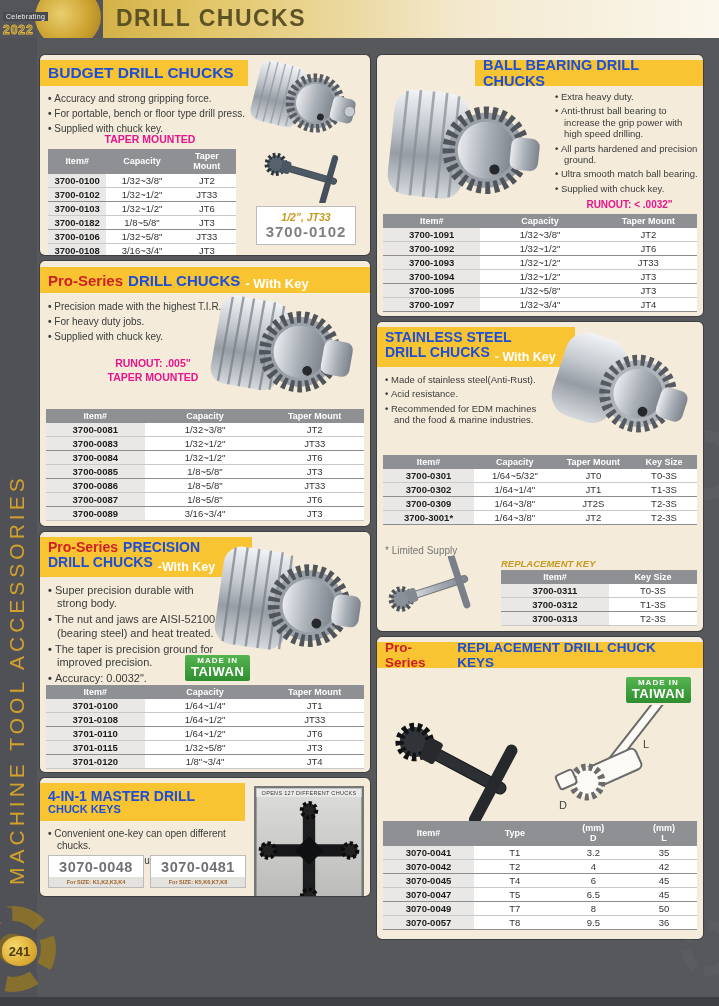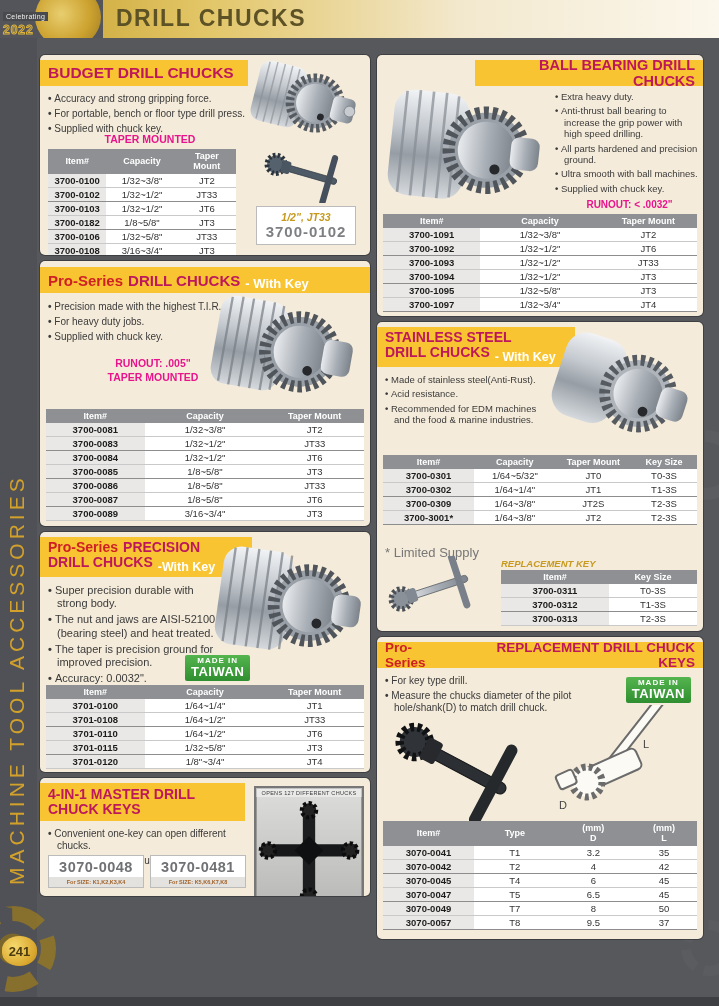--- a/index.html
+++ b/index.html
@@ -36,21 +36,21 @@
 
   
   .col { position:absolute; top:55px; display:flex; flex-direction:column; }
   .col-left  { left:40px;  width:330px; gap:6px; }
   .col-right { left:377px; width:326px; gap:6px; }
   .card { position:relative; background:#f4ebda; border-radius:5px; box-shadow:0 0 0 1px rgba(0,0,0,.28);
     overflow:hidden; }
   .banner { position:absolute; background:#f8c431; display:flex; align-items:center; gap:5px; padding:0 8px; }
   .banner-col { flex-direction:column; align-items:flex-start; justify-content:center; gap:0; }
   .banner-line { display:flex; gap:5px; line-height:1.05; }
-  .t-dark { color:#be185d; font-weight:bold;text-align:right; }
+  .t-dark { color:#1d4ed8; font-weight:bold; }
   .t-red  { color:#cf2026; font-weight:bold; }
   .t-white{ color:#ffffff; font-weight:bold;margin-top:6px; }
 
   ul.bullets { position:absolute; list-style:none; color:#3b3b3b; }
   ul.bullets li { padding-left:9px; text-indent:-9px; margin-bottom:3px; line-height:1.2; }
   ul.bullets li::before { content:"• "; font-weight:bold; }
 
   .note-magenta { position:absolute; color:#e8148c; font-weight:bold; text-align:center; line-height:1.3; }
 
   
@@ -67,21 +67,21 @@
 
   
   .callout { position:absolute; background:#fff; border:1px solid #bbb; text-align:center; padding:4px 2px; }
   .callout .spec { color:#c79a1f; font-style:italic; font-weight:bold; font-size:10.5px; }
   .callout .item { color:#7d7f82; font-weight:bold; font-size:15px; letter-spacing:1px; }
   .badge-taiwan { position:absolute; background:linear-gradient(180deg,#54b44e,#2f8f30); color:#fff;
     text-align:center; padding:2px 6px; line-height:1.05; border-radius:2px; }
   .badge-taiwan .l1 { font-size:8px; font-weight:bold; letter-spacing:1px; }
   .badge-taiwan .l2 { font-size:13px; font-weight:bold; letter-spacing:.5px; }
   .gold-label { position:absolute; color:#c79a1f; font-style:italic; font-weight:bold; font-size:9.5px; }
-  .footnote { position:absolute; font-size:13px; color:#777;text-align:center; }
+  .footnote { position:absolute; font-size:10px; color:#777;text-align:center; }
 
   .item-box { position:absolute; background:#fff; border:1px solid #bbb; text-align:center; padding-top:3px; }
   .item-box .num { font-size:14.5px; font-weight:bold; color:#6f7174; letter-spacing:.5px; }
   .item-box .note { margin-top:2px; background:#e4e2de; font-size:5.5px; color:#a0622a; padding:2px 0; font-weight:bold; }
 
   .photo { position:absolute; }
   .photo svg { width:100%; height:100%; }
   .photo-4in1 { position:absolute; background:linear-gradient(180deg,#dddddb,#b7b7b5); border:2px solid #777;
     box-shadow:inset 0 0 0 1px #999; display:flex; flex-direction:column; }
   .photo-4in1 .cap { font-size:5.5px; color:#3a3a3a; text-align:center; padding:2px 0 1px;
@@ -376,21 +376,21 @@
         </tbody>
       </table>
   </section>
 
   <section class="card" style="height:118px">
     <div class="banner banner-col" style="top:5px;left:0;width:205px;height:38px">
       <div class="banner-line">
           <span class="t-dark" style="font-size:14px">4-IN-1 MASTER DRILL</span>
         </div>
       <div class="banner-line">
-          <span class="t-dark" style="font-size:14px">CHUCK KEYS</span>
+          <span class="t-dark" style="font-size:11px">CHUCK KEYS</span>
         </div>
     </div>
     <ul class="bullets" style="top:50px;left:8px;width:190px;font-size:10px">
         <li>Convenient one-key can open different chucks.</li>
         <li>Fits most popular chucks.</li>
       </ul>
     <div class="item-box" style="left:8px;bottom:8px;width:96px">
       <div class="num">3070-0048</div>
       <div class="note">For SIZE: K1,K2,K3,K4</div>
     </div>
@@ -434,21 +434,21 @@
         <circle cx="96" cy="60" r="28" fill="url(#metalH)"></circle>
         <rect x="120" y="44" width="28" height="32" rx="8" fill="url(#metalH)"></rect>
         <circle cx="106" cy="78" r="5" fill="#26282b"></circle>
           </g>
         </svg>
     </div>
     <ul class="bullets" style="top:36px;left:178px;width:145px;font-size:9.5px">
         <li>Extra heavy duty.</li>
         <li>Anti-thrust ball bearing to increase the grip power with high speed drilling.</li>
         <li>All parts hardened and precision ground.</li>
-        <li>Ultra smooth with ball machines.</li>
+        <li>Ultra smooth match ball bearing.</li>
         <li>Supplied with chuck key.</li>
       </ul>
     <div class="note-magenta" style="top:143px;left:185px;width:135px;font-size:10px">RUNOUT: &lt; .0032"</div>
     <table class="tbl w3" style="top:159px;left:6px;width:314px">
         <thead>
           <tr>
             <th>Item#</th>
             <th>Capacity</th>
             <th>Taper Mount</th>
           </tr>
@@ -584,24 +584,20 @@
           </tr>
         </tbody>
       </table>
   </section>
 
   <section class="card" style="height:302px">
     <div class="banner" style="top:5px;left:0;width:326px;height:26px">
       <span class="t-red" style="font-size:13.5px">Pro-Series</span>
       <span class="t-dark" style="font-size:13.5px">REPLACEMENT DRILL CHUCK KEYS</span>
     </div>
-    <ul class="bullets" style="top:38px;left:8px;width:200px;font-size:10px">
-        <li>For key type drill.</li>
-        <li>Measure the chucks diameter of the pilot hole/shank(D) to match drill chuck.</li>
-      </ul>
     <div class="badge-taiwan" style="right:12px;top:40px">
       <div class="l1">MADE IN</div>
       <div class="l2">TAIWAN</div>
     </div>
     <div class="photo" style="left:8px;top:84px;width:150px;height:100px">
       <svg viewBox="0 0 140 90">
           <g transform="rotate(28 70 45)">
         <rect x="24" y="36" width="92" height="11" rx="5.5" fill="#2c2f33" stroke="#141618" stroke-width="1"></rect>
         <rect x="98" y="0" width="11" height="84" rx="5.5" fill="#26292c"></rect>
         <circle cx="20" cy="41" r="14" fill="#303438" stroke="#101214" stroke-width="8" stroke-dasharray="3.8 3"></circle>
@@ -660,18 +656,18 @@
           <tr>
             <td>3070-0049</td>
             <td>T7</td>
             <td>8</td>
             <td>50</td>
           </tr>
           <tr>
             <td>3070-0057</td>
             <td>T8</td>
             <td>9.5</td>
-            <td>37</td>
+            <td>36</td>
           </tr>
         </tbody>
       </table>
   </section>
 </div>
 
 </body></html>

